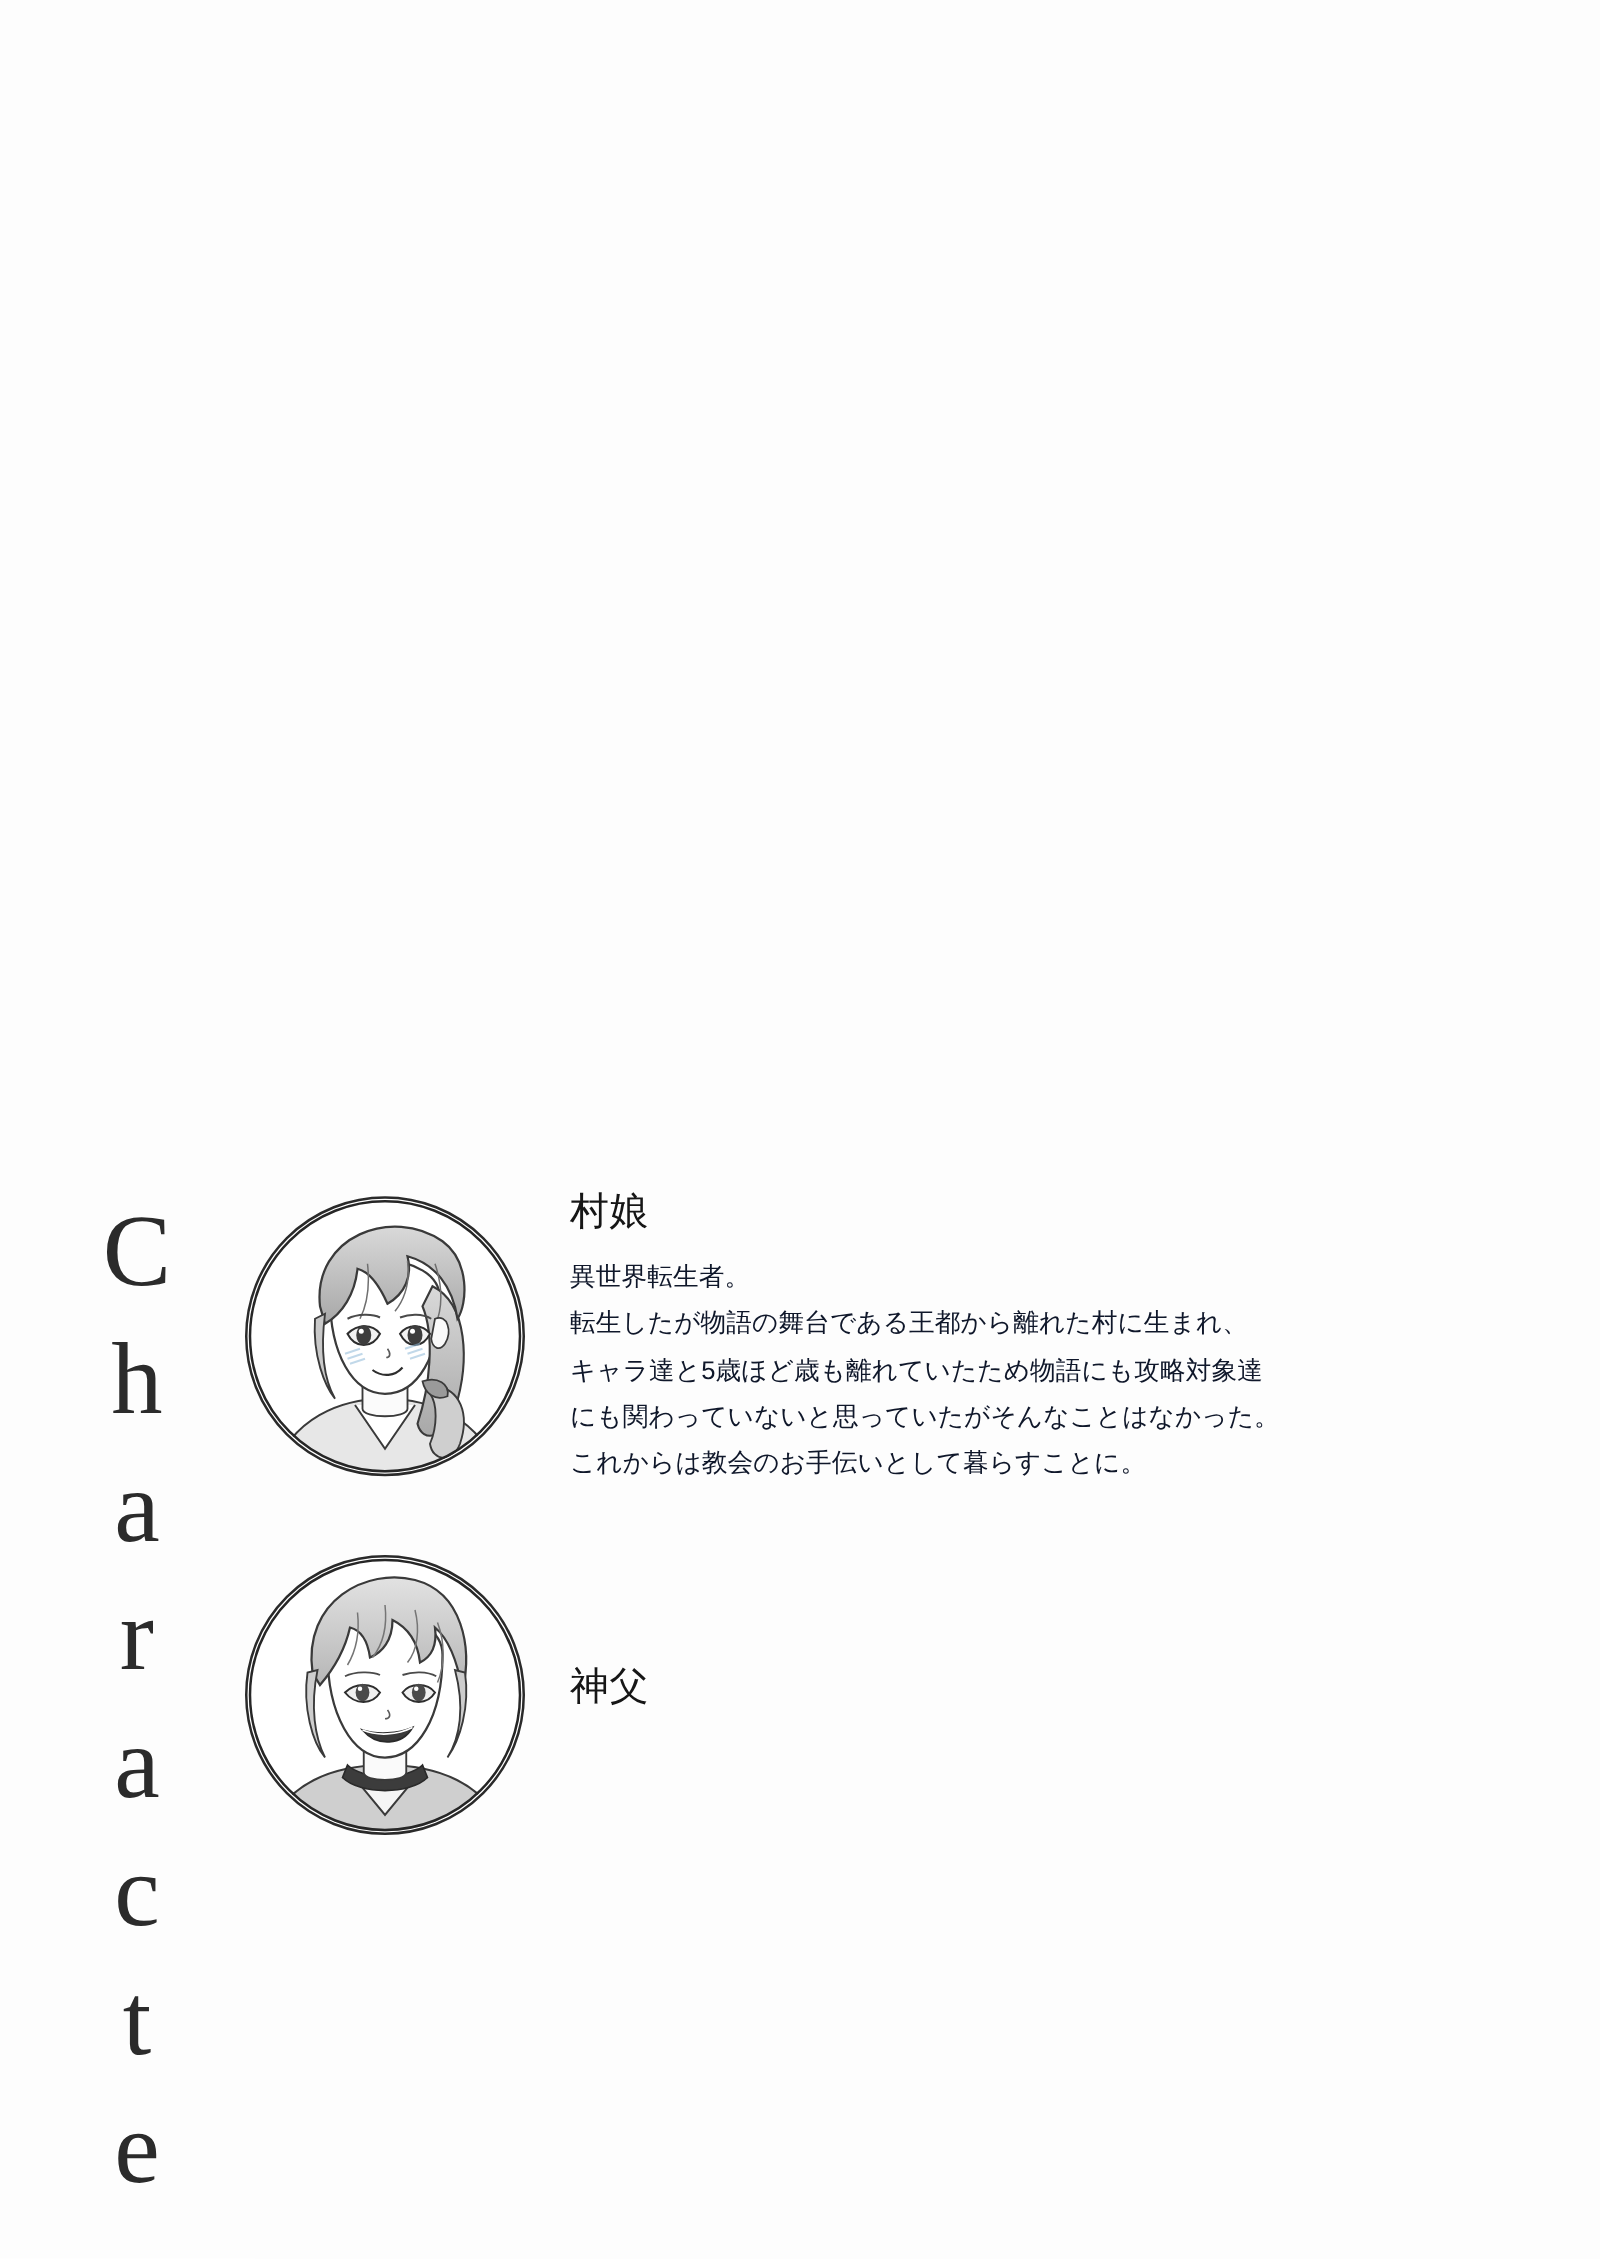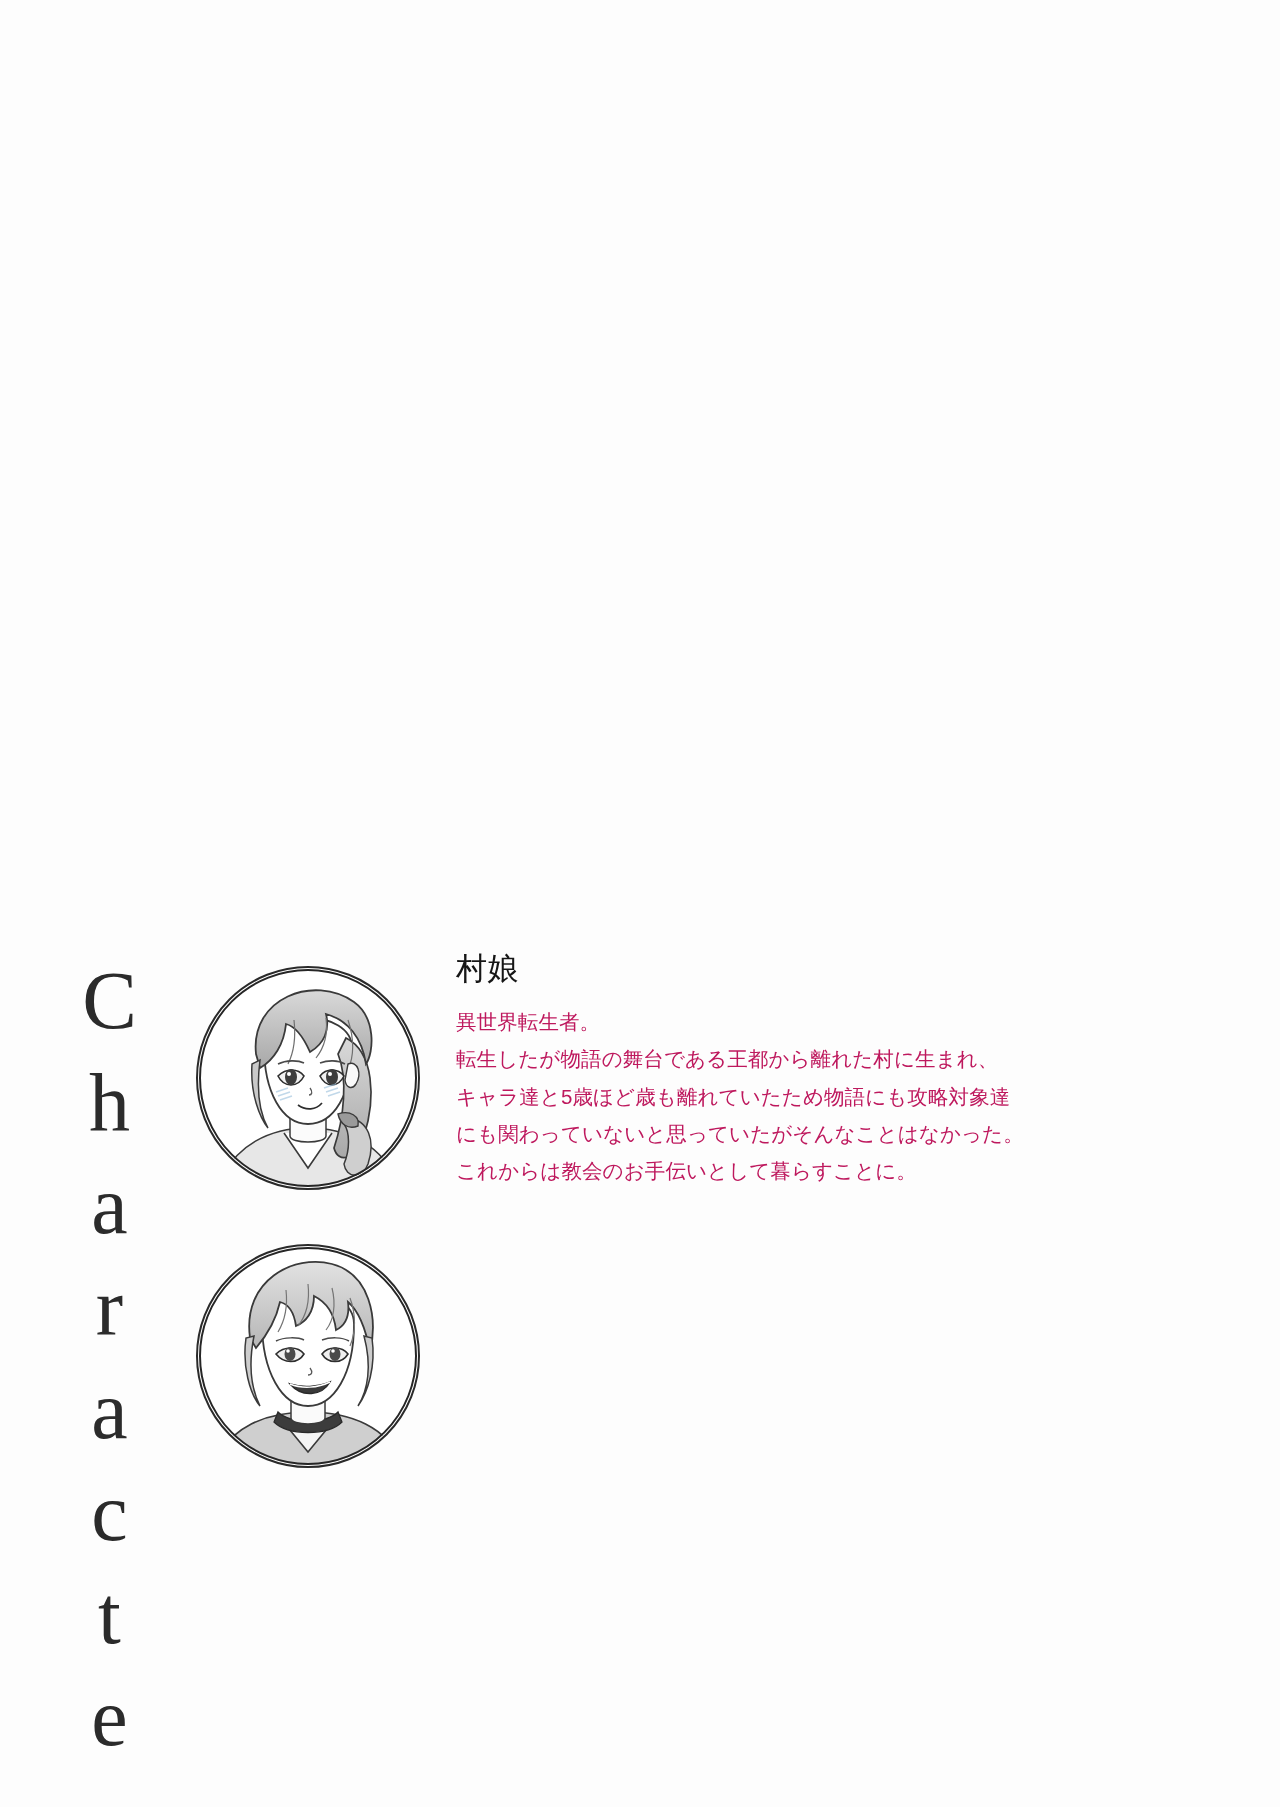--- a/index.html
+++ b/index.html
@@ -48,21 +48,21 @@
 
   
   .char-list {
     position: absolute;
     left: 196px;
     top: 948px;
     width: 1010px;
   }
   .char-row {
     display: flex;
-    align-items: flex-end;
+    align-items: center;
     gap: 36px;
     margin-bottom: 54px;
   }
 
   .avatar {
     width: 220px;
     height: 220px;
     min-width: 220px;
     border-radius: 50%;
     border: 2px solid #2a2a2a;
@@ -85,21 +85,21 @@
     line-height: 1.2;
     margin: 0 0 16px 0;
     font-weight: 400;
     letter-spacing: 0.02em;
     color: #161616;
   }
   .char-desc {
     font-size: 20.5px;
     line-height: 1.82;
     letter-spacing: 0.005em;
-    color: #be185d;
+    color: #0f172a;
     white-space: pre-line;
   }
 </style>
 </head>
 <body>
 
 <div class="page">
 
   <div class="side-heading">
     <div class="vtext">Character</div>
@@ -220,17 +220,18 @@
 
             <path d="M112 122 C115 126 114 129 110 129" fill="none" stroke="#5a5a5a" stroke-width="1.3"></path>
 
             <path d="M92 138 C104 152 124 150 132 136 C120 141 104 142 92 138 Z" fill="#3a3a3a" stroke="#2a2a2a" stroke-width="1.4"></path>
             <path d="M92 138 C104 143 120 142 132 136" fill="none" stroke="#ffffff" stroke-width="1.4"></path>
           </g>
           <circle cx="110" cy="110" r="108" fill="none" stroke="#262626" stroke-width="2"></circle>
         </svg>
       </div>
       <div class="char-text">
+        <h2 class="char-name">神父</h2>
       </div>
     </div>
 
   </div>
 </div>
 
 </body></html>

